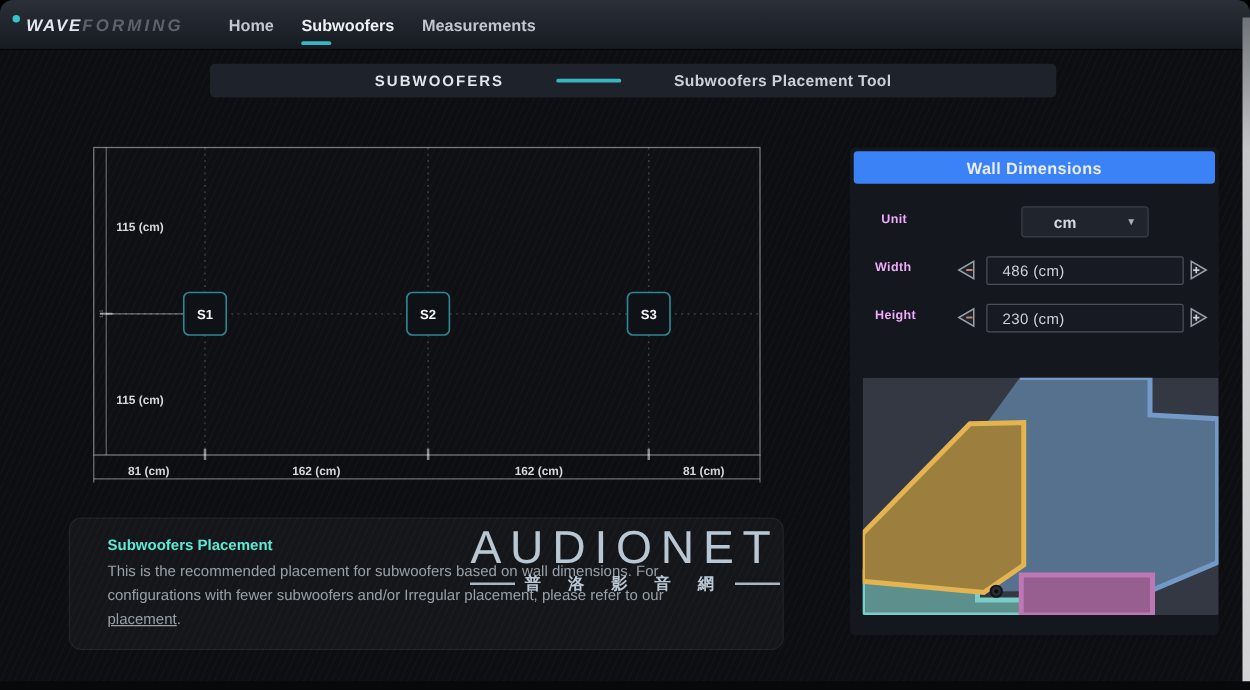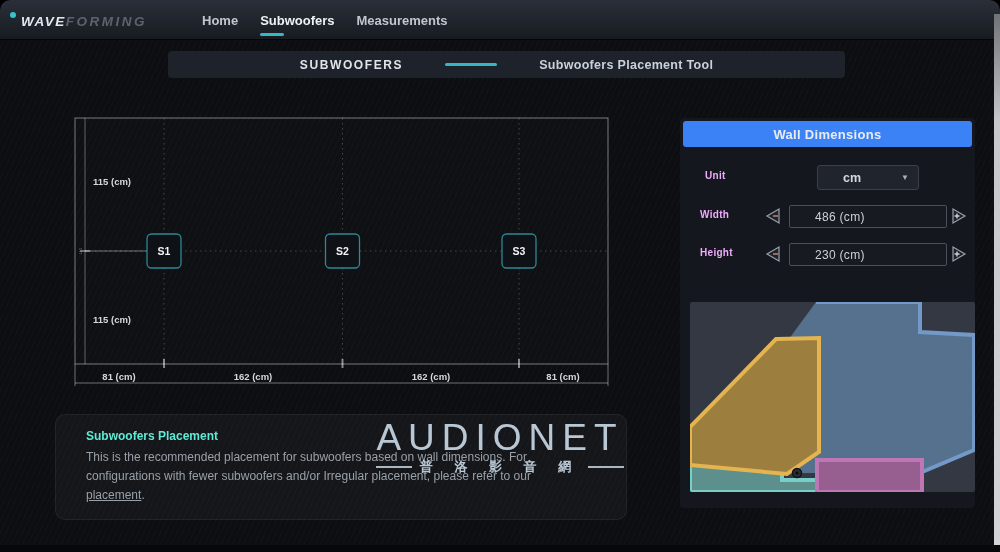--- a/index.html
+++ b/index.html
@@ -15,21 +15,21 @@
   
   .nav {
     position:absolute; left:0; top:0; width:1000px; height:40px;
     background:linear-gradient(#2a2f39,#171b21); border-bottom:1px solid #05060a;
     border-radius:10px 10px 0 0;
   }
   .logo { position:absolute; left:10px; top:12px; display:flex; align-items:flex-start; gap:5px; }
   .logo-dot { width:6px; height:6px; border-radius:50%; background:#35c3cc; }
   .logo-wave { font-style:italic; font-weight:bold; font-size:13.5px; letter-spacing:1.5px; color:#e4e8ec; }
   .logo-forming { font-style:italic; font-weight:600; font-size:13.5px; letter-spacing:2.5px; color:#5d636d; }
-  .nav-items { position:absolute; left:183px; top:0; height:40px; display:flex; gap:22px; align-items:center;margin-left:19px; }
+  .nav-items { position:absolute; left:183px; top:0; height:40px; display:flex; gap:22px; align-items:center; }
   .nav-item { font-size:13px; font-weight:600; color:#c2c7ce; position:relative; cursor:pointer; }
   .nav-item.active { color:#eef1f4; }
   .nav-item.active::after { content:""; position:absolute; left:0; bottom:-8px; width:24px; height:3px; background:#38b7c2; border-radius:2px; }
   
   .tabbar {
     position:absolute; left:168px; top:51px; width:677px; height:27px;
     background:#1d222b; border-radius:4px; display:flex; align-items:center; justify-content:center; gap:42px;
   }
   .tab-sub { font-size:12px; font-weight:700; letter-spacing:1.6px; color:#e1e5ea; }
   .tab-dash { width:52px; height:3px; background:#38b7c2; border-radius:2px; }
@@ -48,21 +48,21 @@
   }
   .row-label { position:absolute; font-size:10px; font-weight:600; color:#f0abfc; letter-spacing:0.3px; }
   .select {
     position:absolute; left:137px; top:47px; width:102px; height:25px; background:#20242d;
     border:1px solid #3a3f49; border-radius:3px; display:flex; align-items:center; cursor:pointer;
   }
   .select-value { font-size:12.5px; font-weight:600; color:#d4d8dd; margin-left:25px; flex:1; }
   .select-caret { font-size:8px; color:#aab0b8; margin-right:9px; }
   .num-input {
     position:absolute; width:158px; height:23px; background:#171a21; border:1px solid #4a505a;
-    border-radius:2px; display:flex; align-items:center; font-size:12px; color:#ccd1d7; padding-left:25px;
+    border-radius:2px; display:flex; align-items:center; font-size:12px; color:#ccd1d7; padding-left:12px;
     letter-spacing:0.3px;
   }
   .stepper { position:absolute; width:16px; height:18px; cursor:pointer; }
   
   .room { position:absolute; left:10px; top:184px; width:285px; height:190px; border-radius:2px; overflow:hidden; }
   
   .info-panel {
     position:absolute; left:55px; top:414px; width:572px; height:106px;
     background:rgba(255,255,255,0.035); border:1px solid rgba(255,255,255,0.06); border-radius:10px;
   }

